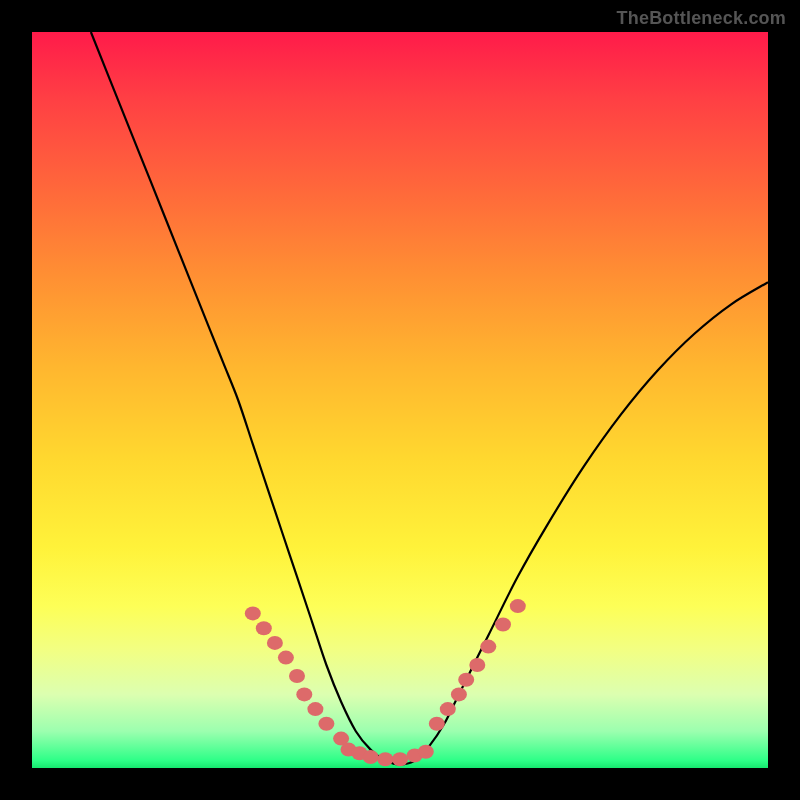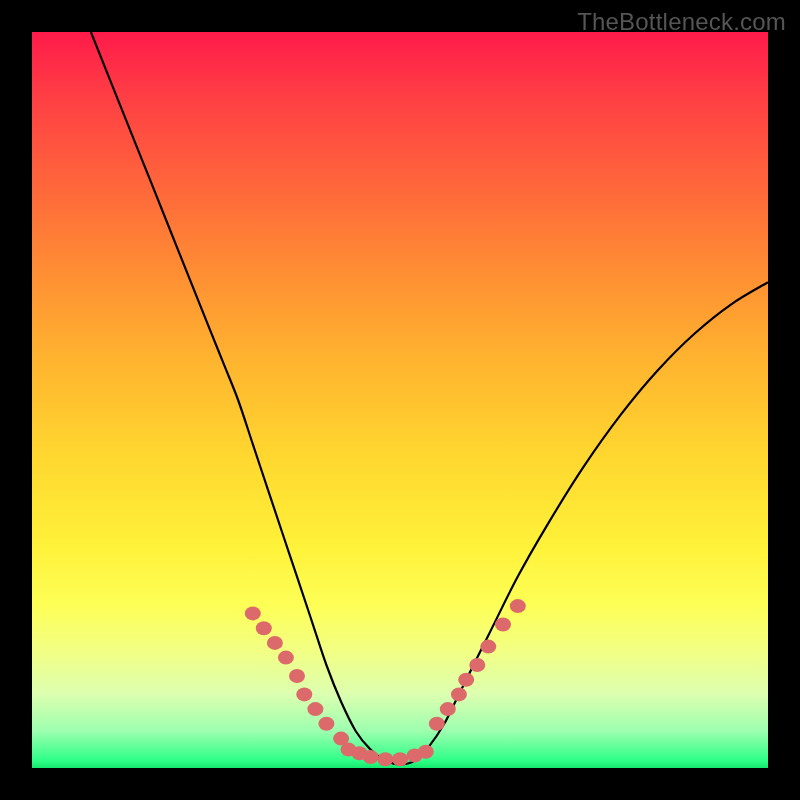--- a/index.html
+++ b/index.html
@@ -40,23 +40,23 @@
       #9cffaf 95%,
       #2dff87 99%,
       #16e86f 100%
     );
   }
   .watermark {
     position: absolute;
     top: 8px;
     right: 14px;
     color: #555;
-    font-size: 24px;
+    font-size: 18px;
     letter-spacing: 0.2px;
-    font-weight: 400;
+    font-weight: 700;
   }
   svg.overlay {
     position: absolute;
     left: 0;
     top: 0;
     width: 736px;
     height: 736px;
   }
 </style>
 </head>

